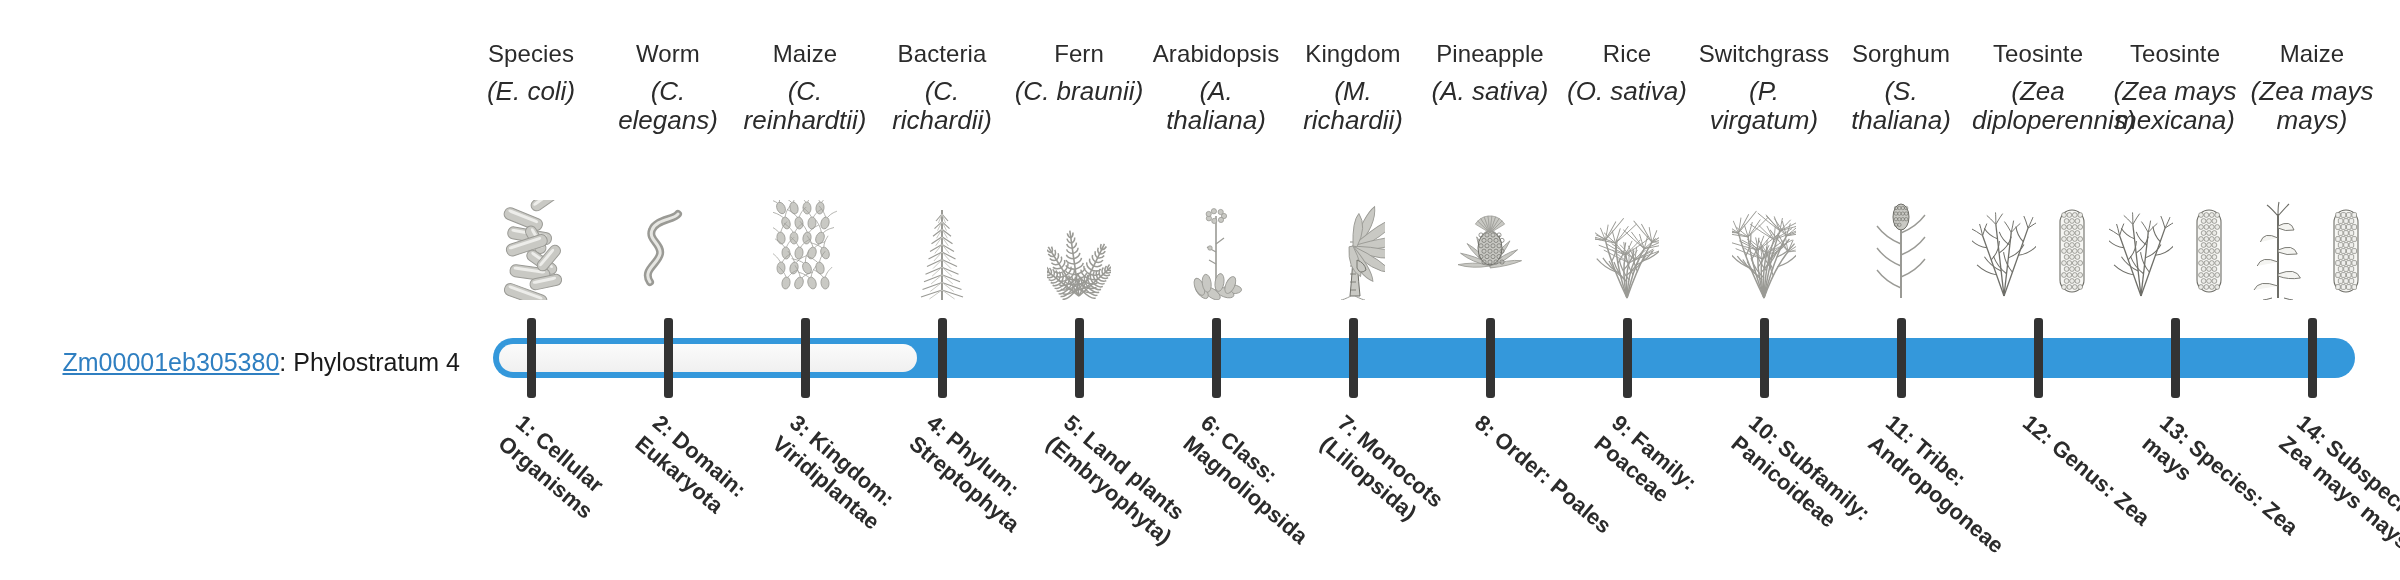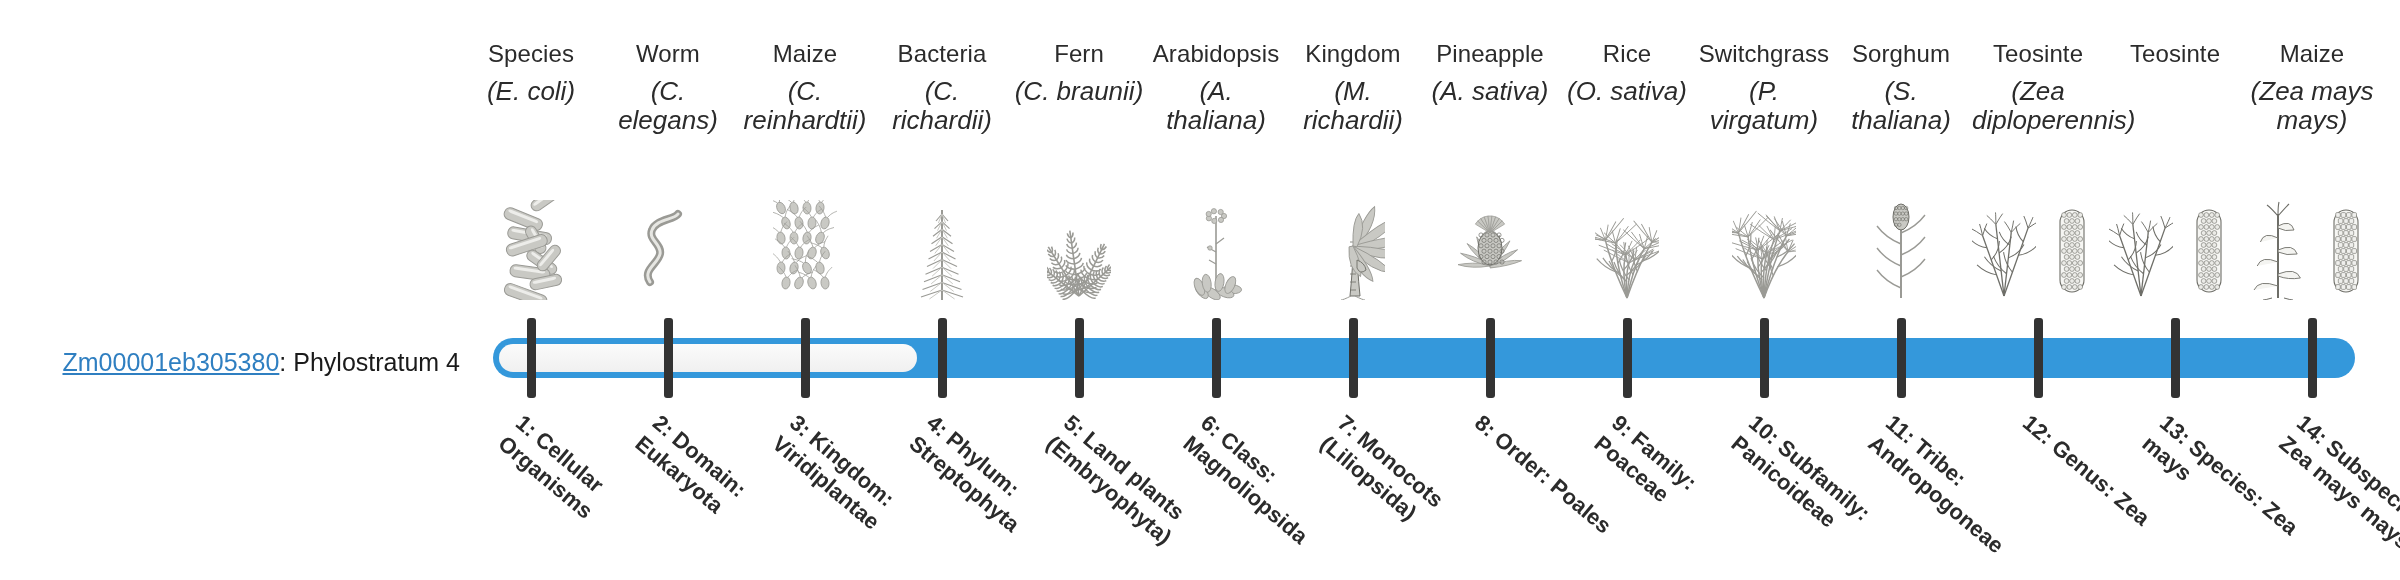--- a/index.html
+++ b/index.html
@@ -998,20 +998,21 @@
             <circle cx="37.4" cy="81.0" r="2.4" fill="#ebebe7" stroke="#6e6e68" stroke-width=".6"></circle>
             <circle cx="24.0" cy="87.0" r="2.4" fill="#ebebe7" stroke="#6e6e68" stroke-width=".6"></circle>
             <circle cx="29.4" cy="87.0" r="2.4" fill="#ebebe7" stroke="#6e6e68" stroke-width=".6"></circle>
             <circle cx="34.8" cy="87.0" r="2.4" fill="#ebebe7" stroke="#6e6e68" stroke-width=".6"></circle>
             <circle cx="40.2" cy="87.0" r="2.4" fill="#ebebe7" stroke="#6e6e68" stroke-width=".6"></circle>
           </svg>
         </div>
       </div>
       <div class="col" style="left: 2175px;">
         <div class="common-name">Teosinte</div>
+        <div class="sci-name">(Zea mays mexicana)</div>
         <div class="art" style="top: 160px; bottom: auto;">
           <svg width="64" height="100" viewBox="0 0 64 100">
             <g transform="translate(32,96) rotate(-19.5)">
               <path d="M0 0 L0 -64" stroke="#6e6e68" stroke-width="1.3" fill="none"></path>
               <path d="M0 -22.4 q-10 -6 -15 -16 M0 -38.4 q10 -5 14 -15 M0 -51.2 q-8 -4 -12 -12" stroke="#6e6e68" stroke-width="1" fill="none"></path>
               <path d="M0 -64 q-5 -7 -8 -10 M0 -64 q1 -9 1 -12 M0 -64 q5 -7 8 -10" stroke="#6e6e68" stroke-width=".9" fill="none"></path>
             </g>
             <g transform="translate(32,96) rotate(-6.5)">
               <path d="M0 0 L0 -72" stroke="#6e6e68" stroke-width="1.3" fill="none"></path>
               <path d="M0 -25.2 q-10 -6 -15 -16 M0 -43.199999999999996 q10 -5 14 -15 M0 -57.6 q-8 -4 -12 -12" stroke="#6e6e68" stroke-width="1" fill="none"></path>

